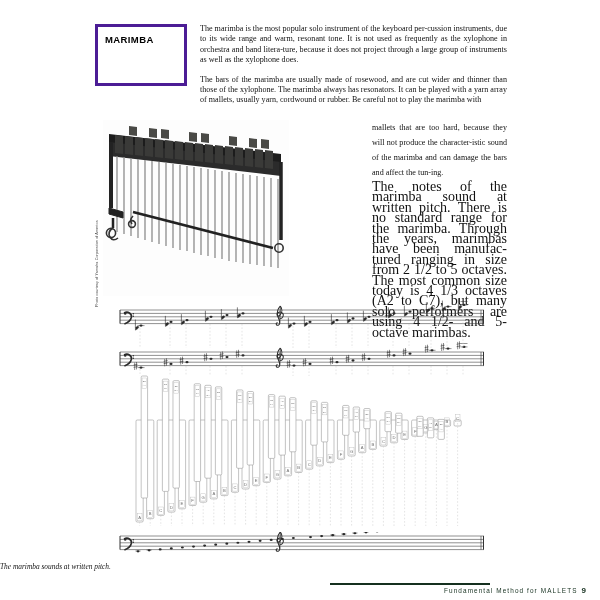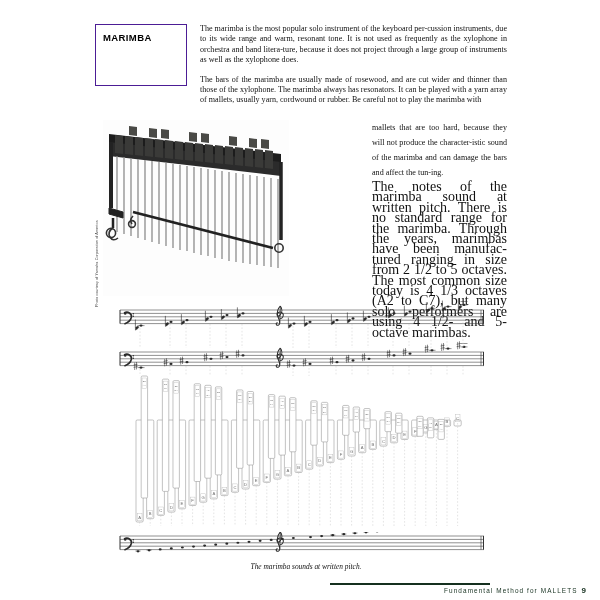--- a/index.html
+++ b/index.html
@@ -12,21 +12,21 @@
     position:relative;
   }
   .page{position:absolute;inset:0;}
 
   
   .top{
     position:absolute;left:95px;top:24px;width:412px;height:266px;
   }
   .title-box{
     position:absolute;left:0;top:0;width:92px;height:62px;
-    border:1px solid #4c1d95;background:#fff;
+    border:3px solid #4c1d95;background:#fff;
     box-sizing:border-box;
   }
   .title-box .hdr{
     font-family:"Liberation Sans", sans-serif;
     font-weight:bold;font-size:9.5px;letter-spacing:.4px;
     padding:7px 0 0 7px;color:#000;
   }
   .photo-credit{
     position:absolute;left:0;top:68px;width:12px;height:215px;
     font-family:"Liberation Sans", sans-serif;
@@ -65,24 +65,22 @@
 
   
   .staff-area{position:absolute;left:118px;top:296px;width:368px;height:80px;}
   .staff-area svg,.low-staff svg,.kbd svg{display:block;}
   .low-staff{position:absolute;left:118px;top:532px;width:368px;height:26px;}
 
   .kbd{position:absolute;left:132px;top:374px;width:352px;height:152px;}
 
   .caption{
     position:absolute;left:0;right:0;top:562px;
-    text-align:center;
     font-style:italic;font-size:7.4px;color:#111;
     font-family:"Liberation Serif", serif;
-    padding-left:12px;
   }
 
   
   .footer-rule{
     position:absolute;left:330px;top:583px;width:160px;height:2px;background:#15301f;
   }
   .footer{
     position:absolute;left:0;right:14px;top:586px;
     text-align:right;
     font-family:"Liberation Sans", sans-serif;

